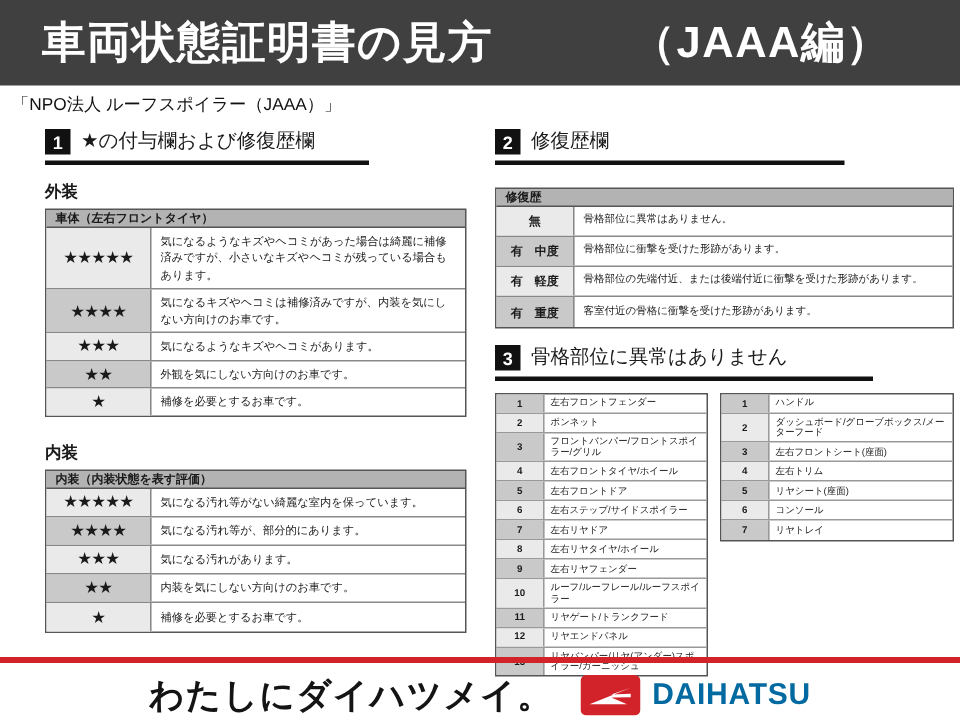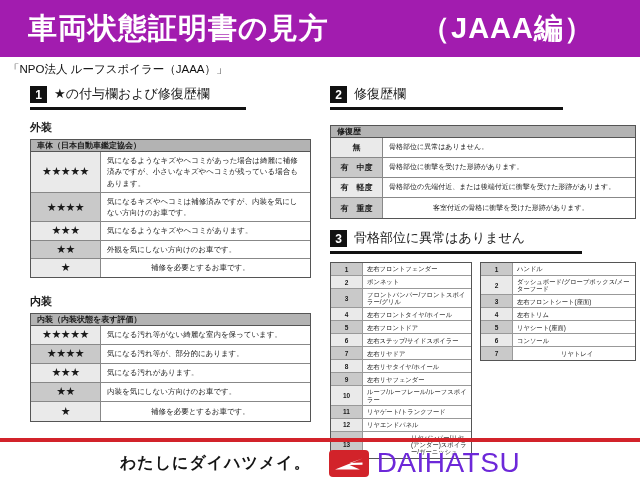--- a/index.html
+++ b/index.html
@@ -3,21 +3,21 @@
 <meta charset="utf-8">
 <style>
   * { margin:0; padding:0; box-sizing:border-box; }
   html,body { width:640px; height:480px; }
   body {
     position:relative; background:#ffffff; overflow:hidden;
     font-family:"Liberation Sans","DejaVu Sans",sans-serif; color:#1a1a1a;
   }
   
   .red-band {
-    position:absolute; left:0; top:0; width:640px; height:57px; background:#a21caf;
+    position:absolute; left:0; top:0; width:640px; height:57px; background:#404040;
     display:flex; align-items:center; justify-content:space-between;
     padding:0 46px 0 28px;
   }
   .red-band .title, .red-band .edition {
     color:#ffffff; font-weight:bold; font-size:29px; letter-spacing:1px; white-space:nowrap;
   }
   
   .subtitle { position:absolute; left:8px; top:62px; font-size:11.5px; color:#111; }
   
   .col-left  { position:absolute; left:30px;  top:85px; width:281px; }
@@ -31,21 +31,21 @@
   .sec-header .sec-title { font-size:13px; font-weight:normal; white-space:nowrap; }
   .w1 { width:216px; } .w2 { width:233px; } .w3 { width:252px; }
   .group-label { font-size:11px; font-weight:bold; margin:10px 0 4px 0; }
   
   .tbl { border:1px solid #555; background:#fff; }
   .tbl-head {
     background:#b3b3b3; border-bottom:1px solid #555; font-size:8px; font-weight:bold;
     padding:0 6px;
   }
   .t-row { display:flex; border-bottom:1px solid #888; }
-  .t-rows > .t-row:last-of-type { border-bottom:none;gap:44px; }
+  .t-rows > .t-row:last-of-type { border-bottom:none; }
   .cell { display:flex; align-items:center; }
   
   .star-cell {
     width:70px; flex:0 0 auto; justify-content:center; border-right:1px solid #888;
     font-size:11px; font-weight:bold; letter-spacing:-0.5px;
   }
   .star-tbl .t-rows > .t-row:nth-of-type(odd)  .star-cell { background:#eaeaea; }
   .star-tbl .t-rows > .t-row:nth-of-type(even) .star-cell { background:#c9c9c9; }
   .desc-cell { flex:1; font-size:7.5px; line-height:1.5; padding:3px 6px; }
   .star-tbl .t-row { min-height:18px; }
@@ -74,44 +74,44 @@
   }
   .list-tbl .t-rows > .t-row:nth-of-type(odd)  .no-cell { background:#c9c9c9; }
   .list-tbl .t-rows > .t-row:nth-of-type(even) .no-cell { background:#eaeaea; }
   .name-cell { flex:1; font-size:6.3px; line-height:1.15; padding:2px 4px; }
   
   .footer-line { position:absolute; left:0; top:438px; width:640px; height:4px; background:#d2232a; }
   .footer {
     position:absolute; left:0; top:446px; width:640px; height:34px;
     display:flex; align-items:center; justify-content:center; gap:18px;
   }
-  .tagline { font-size:16px; font-weight:bold; color:#141414; letter-spacing:1px; white-space:nowrap; }
+  .tagline { font-size:23px; font-weight:bold; color:#141414; letter-spacing:1px; white-space:nowrap; }
   .brand-lockup { display:flex; align-items:center; gap:8px; }
   .d-mark { width:40px; height:27px; display:block; }
-  .wordmark { font-size:28px; font-weight:normal; color:#6d28d9; letter-spacing:0.5px; }
+  .wordmark { font-size:20px; font-weight:bold; color:#0369a1; letter-spacing:0.5px; }
 </style>
 </head>
 <body>
 
 <div class="red-band">
   <div class="title">車両状態証明書の見方</div>
   <div class="edition">（JAAA編）</div>
 </div>
 
 <div class="subtitle">「NPO法人 ルーフスポイラー（JAAA）」</div>
 
 <div class="col-left">
   <div class="sec-header w1">
     <div class="badge">1</div>
     <div class="sec-title">★の付与欄および修復歴欄</div>
   </div>
 
   <div class="group-label">外装</div>
   <div class="tbl star-tbl">
-    <div class="tbl-head">車体（日本自動車鑑定協会）</div>
+    <div class="tbl-head">車体（左右フロントタイヤ）</div>
     <div class="t-rows">
 
         <div class="t-row">
           <div class="cell star-cell">★★★★★</div>
           <div class="cell desc-cell">気になるようなキズやヘコミがあった場合は綺麗に補修済みですが、小さいなキズやヘコミが残っている場合もあります。</div>
         </div>
 
         <div class="t-row">
           <div class="cell star-cell">★★★★</div>
           <div class="cell desc-cell">気になるキズやヘコミは補修済みですが、内装を気にしない方向けのお車です。</div>

